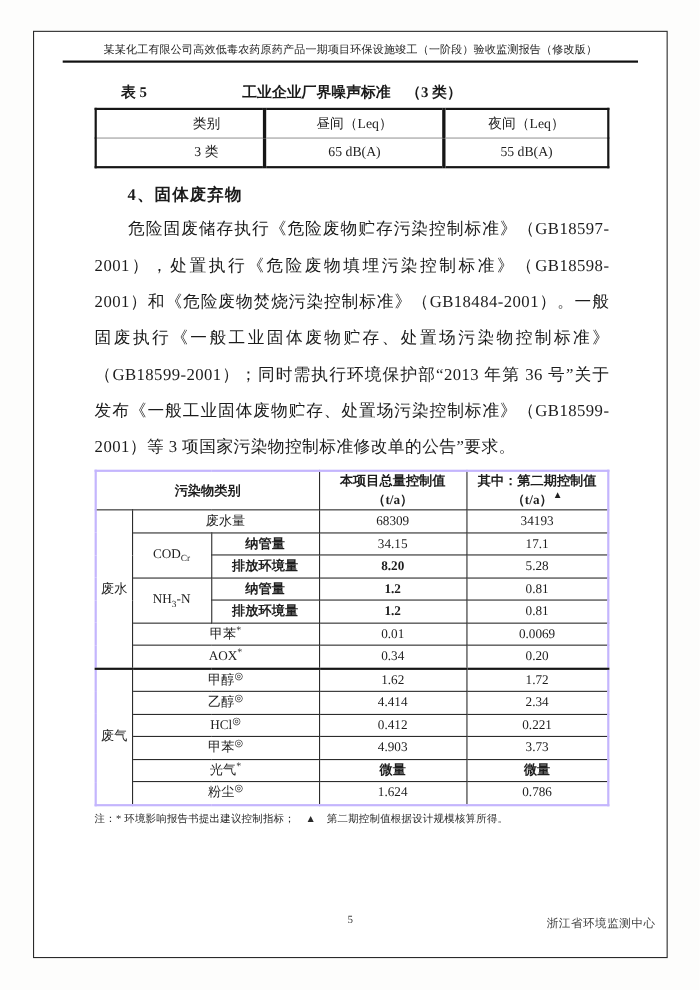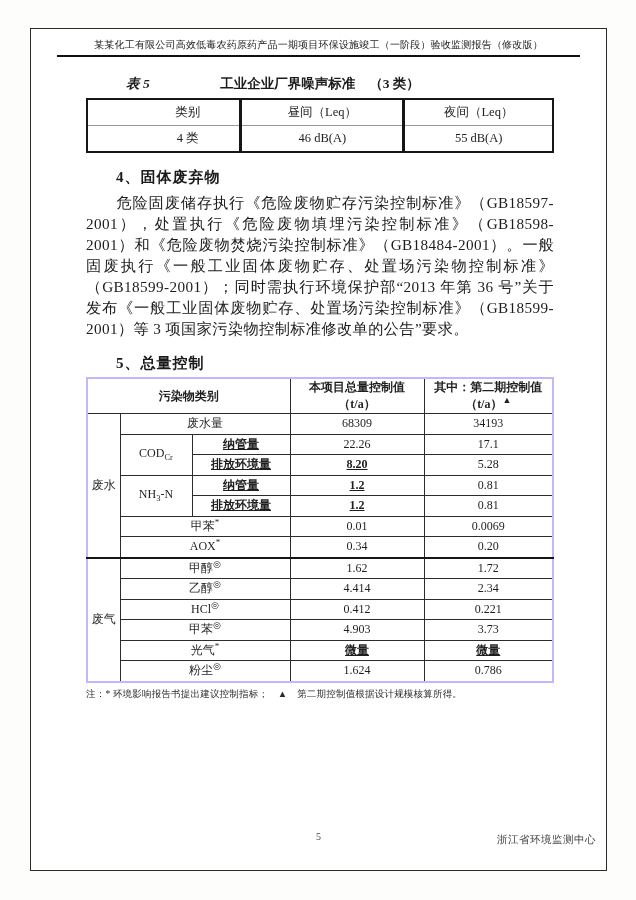--- a/index.html
+++ b/index.html
@@ -15,44 +15,44 @@
   }
   .running-header{
     margin:9px 26px 12px 26px;padding:0 2px 3px 2px;
     border-bottom:2px solid #111;
     text-align:center;font-size:10px;letter-spacing:0.2px;color:#222;
     white-space:nowrap;overflow:hidden;
   }
   .content{padding:0 52px 0 55px;}
   .tbl-caption{position:relative;margin-top:18px;height:18px;
     font-weight:bold;font-size:13.5px;text-align:center;}
-  .tbl-caption .cap-no{position:absolute;left:40px;top:0;font-style:italic;}
+  .tbl-caption .cap-no{position:absolute;left:24px;top:0;}
   .cap-suffix{margin-left:14px;}
   table{width:100%;border-collapse:collapse;table-layout:fixed;}
   .t5{margin-top:5px;border:2px solid #161616;}
   .t5 td{
     border-left:3px solid #161616;border-top:1px solid #9a9a9a;
     font-size:12.5px;text-align:center;height:25px;padding:0;color:#222;
   }
   .t5 tr:first-child td{border-top:none;}
   .t5 td:first-child{border-left:none;padding-left:48px;}
   .sec-heading{margin:15px 0 0 0;padding-left:30px;
     font-weight:bold;font-size:15px;letter-spacing:1px;}
   .para{
-    margin:5px 0 0 0;font-size:15.2px;line-height:21px;
+    margin:5px 0 0 0;font-size:15.2px;line-height:33px;
     text-align:justify;text-indent:2em;letter-spacing:0.4px;color:#1c1c1c;
   }
   .t6{margin-top:4px;border:2px solid #c4b5fd;}
   .t6 td{
     border:1px solid #2c2c2c;font-size:12px;text-align:center;
     height:19.5px;padding:0 2px;color:#1e1e1e;
   }
   .t6 .hdr td{font-weight:bold;height:21px;}
   .t6 .gas-sep td{border-top:2px solid #161616;}
-  .b{font-weight:bold;text-decoration:underline;}
+  .b{font-weight:bold;}
   sub{font-size:8.5px;}
   .mk{font-size:9px;vertical-align:super;line-height:0;}
   .note{margin-top:5px;font-size:9.5px;color:#2a2a2a;letter-spacing:0.2px;white-space:nowrap;}
   .page-num{position:absolute;left:316px;top:831px;font-size:10px;color:#444;}
   .footer-org{position:absolute;right:40px;top:833px;font-size:10.5px;color:#3c3c3c;letter-spacing:0.5px;}
 </style>
 </head>
 <body>
 
 <div class="frame">
@@ -72,31 +72,30 @@
           <col style="width:35%">
           <col style="width:32%">
         </colgroup>
       <tbody>
           <tr>
         <td>类别</td>
         <td>昼间（Leq）</td>
         <td>夜间（Leq）</td>
       </tr>
       <tr>
-        <td>4 类</td>
-        <td>46 dB(A)</td>
+        <td>3 类</td>
+        <td>65 dB(A)</td>
         <td>55 dB(A)</td>
       </tr>
     </tbody>
       </table>
 
     <div class="sec-heading">4、固体废弃物</div>
     <div class="para">危险固废储存执行《危险废物贮存污染控制标准》（GB18597-2001），处置执行《危险废物填埋污染控制标准》（GB18598-2001）和《危险废物焚烧污染控制标准》（GB18484-2001）。一般固废执行《一般工业固体废物贮存、处置场污染物控制标准》（GB18599-2001）；同时需执行环境保护部“2013 年第 36 号”关于发布《一般工业固体废物贮存、处置场污染控制标准》（GB18599- 2001）等 3 项国家污染物控制标准修改单的公告”要求。</div>
 
-    <div class="sec-heading">5、总量控制</div>
 
 
     <table class="t6">
       <colgroup>
         <col style="width:33px">
           <col style="width:72px">
           <col style="width:98px">
         <col style="width:134px">
           <col>
       </colgroup>
@@ -109,21 +108,21 @@
 
       <tr>
         <td rowspan="7">废水</td>
         <td colspan="2">废水量</td>
         <td>68309</td>
         <td>34193</td>
       </tr>
       <tr>
         <td rowspan="2"><span>COD</span><sub>Cr</sub></td>
         <td class="b">纳管量</td>
-        <td>22.26</td>
+        <td>34.15</td>
         <td>17.1</td>
       </tr>
       <tr>
         <td class="b">排放环境量</td>
         <td class="b">8.20</td>
         <td>5.28</td>
       </tr>
       <tr>
         <td rowspan="2"><span>NH</span><sub>3</sub><span>-N</span></td>
         <td class="b">纳管量</td>

